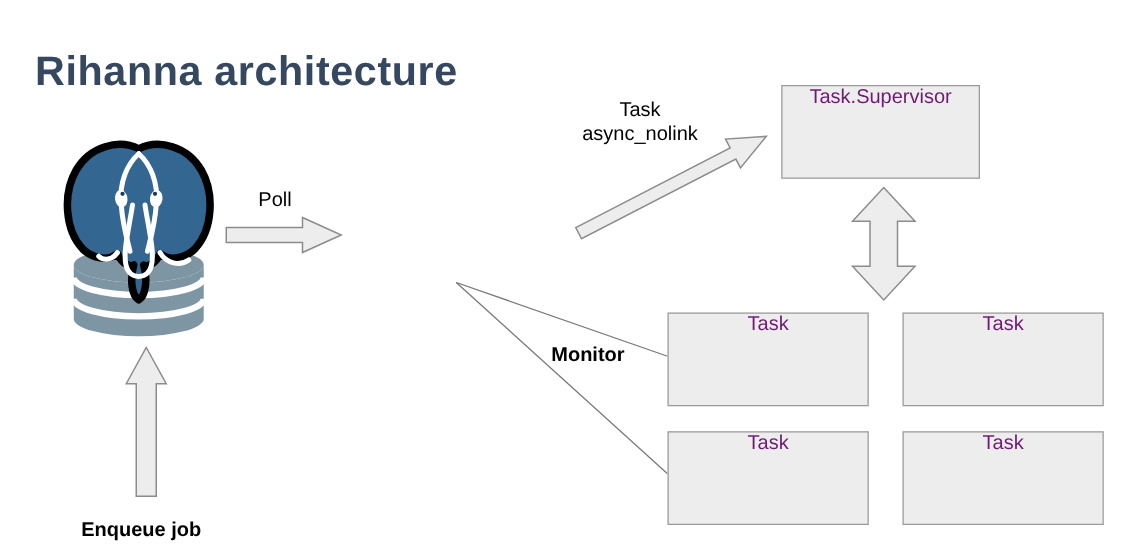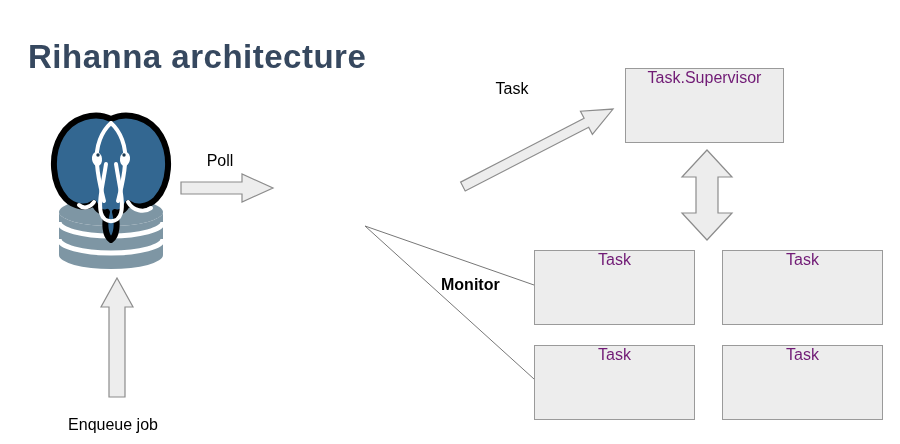--- a/index.html
+++ b/index.html
@@ -22,21 +22,21 @@
   .supervisor{left:625px;top:68px;width:159px;height:75px;}
   .task-tl{left:534px;top:250px;width:161px;height:75px;}
   .task-tr{left:722px;top:250px;width:161px;height:75px;}
   .task-bl{left:534px;top:345px;width:161px;height:75px;}
   .task-br{left:722px;top:345px;width:161px;height:75px;}
   .abs{position:absolute;}
   .spawn-arrow{left:462px;top:172px;transform:rotate(-27.3deg);transform-origin:0 50%;}
   .lines-overlay{left:0;top:0;z-index:1;pointer-events:none;}
   .arrow-shape{fill:#ededed;stroke:#8c8c8c;stroke-width:1.2;}
   .db-label{left:45px;top:93px;width:132px;}
-  .enqueue-label{left:43px;top:416px;width:140px;}
+  .enqueue-label{left:43px;top:416px;width:140px;font-weight:bold;}
   .poll-label{left:195px;top:152px;width:50px;}
   .spawn-label{left:452px;top:79px;width:120px;line-height:19px;}
   .monitor-label{left:441px;top:276px;font-weight:bold;}
 </style>
 </head>
 <body>
 
 <div class="canvas">
 
   <svg class="abs lines-overlay" width="900" height="444">
@@ -76,20 +76,21 @@
   <div class="lbl center enqueue-label">Enqueue job</div>
 
   <div class="lbl center poll-label">Poll</div>
   <svg class="abs" style="left:180px;top:172px;" width="95" height="32">
     <polygon class="arrow-shape" points="1,10 62,10 62,2 93,16 62,30 62,22 1,22"></polygon>
   </svg>
 
 
   <div class="lbl center spawn-label">
     <div>Task</div>
+    <div>async_nolink</div>
   </div>
   <svg class="abs spawn-arrow" width="172" height="30">
     <polygon class="arrow-shape" points="1,10 140,10 140,2 170,15 140,28 140,20 1,20"></polygon>
   </svg>
 
   <div class="node supervisor">
     <span>Task.Supervisor</span>
   </div>
 
   <svg class="abs" style="left:679px;top:149px;" width="56" height="92">

